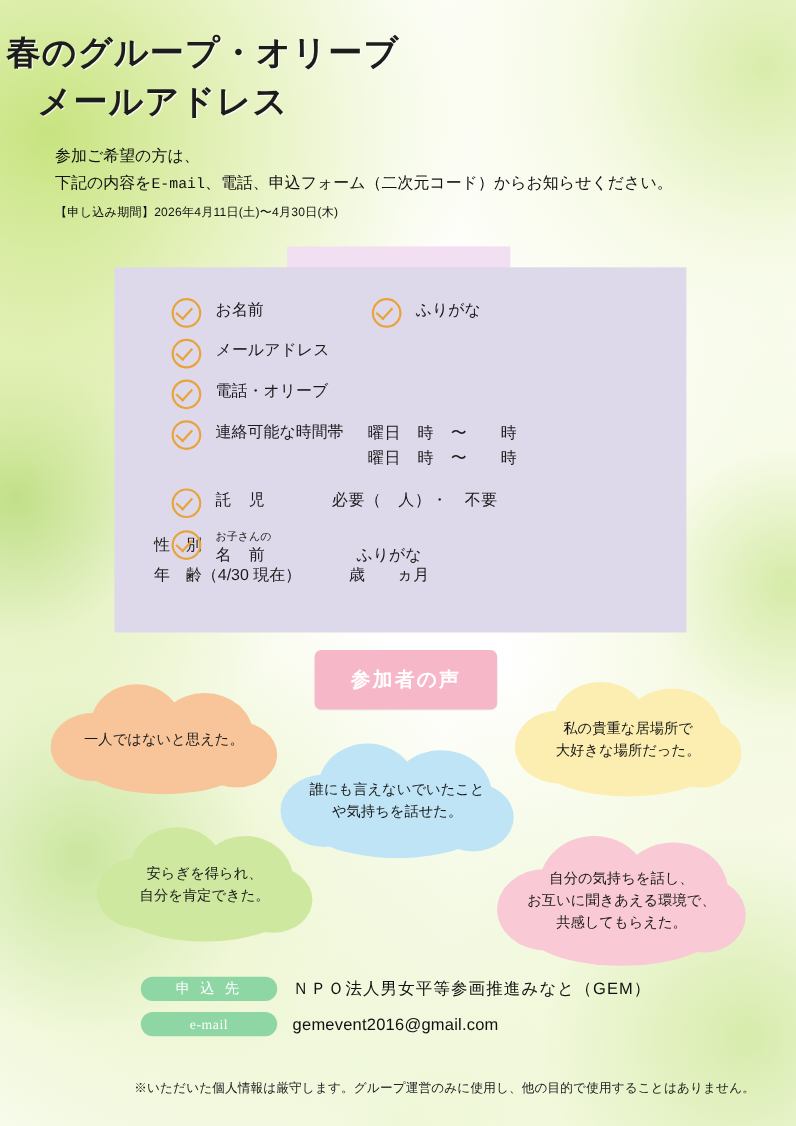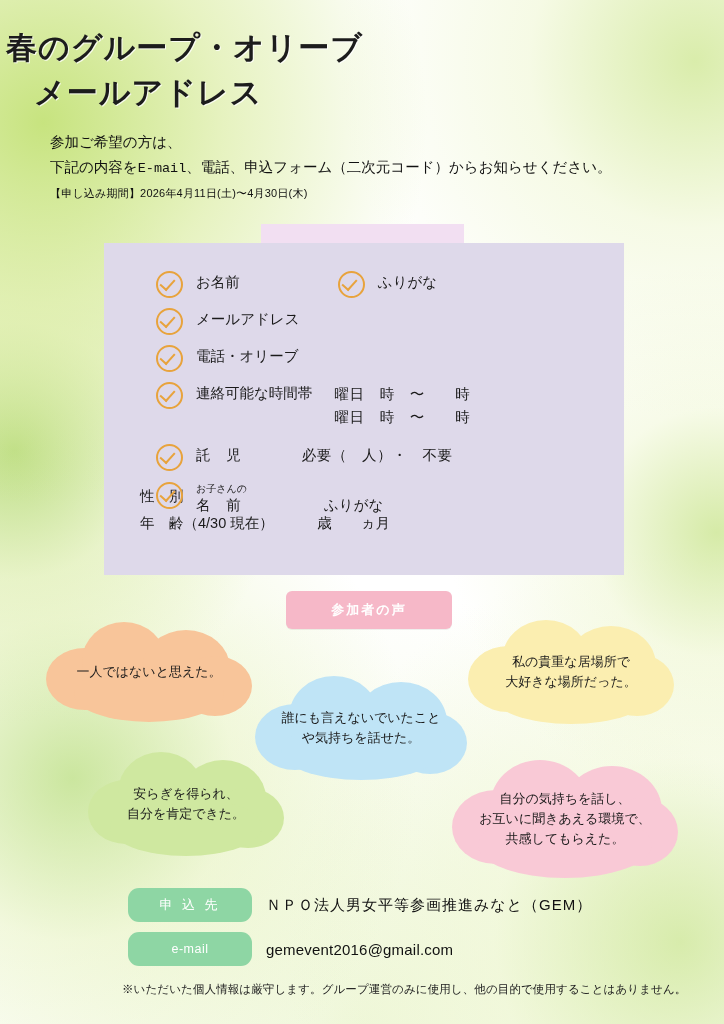--- a/index.html
+++ b/index.html
@@ -139,25 +139,25 @@
     line-height: 27px;
     color: #1a1a1a;
   }
 
   
   .voices-heading {
     position: absolute;
     left: 286px;
     top: 591px;
     width: 166px;
-    height: 38px;
+    height: 54px;
     background: #f6b8c8;
     border-radius: 6px;
     color: #fff;
-    font-size: 13px;
+    font-size: 18px;
     font-weight: bold;
     letter-spacing: 2px;
     display: flex;
     align-items: center;
     justify-content: center;
     box-shadow: 0 1px 0 rgba(0,0,0,0.06);
   }
 
   
   .cloud {
@@ -204,30 +204,31 @@
     top: 888px;
     width: 540px;
   }
   .contact-row {
     display: flex;
     align-items: center;
     margin-bottom: 10px;
   }
   .pill {
     width: 124px;
-    height: 34px;
+    height: 22px;
     border-radius: 11px;
     background: #8ed6a4;
     color: #fff;
     font-size: 13px;
     letter-spacing: 3px;
     display: flex;
     align-items: center;
     justify-content: center;
     flex: 0 0 auto;
+    font-family: Liberation Serif, serif;
   }
   .pill.small-tracking { letter-spacing: 0.5px; font-size: 12.5px; }
   .contact-value {
     margin-left: 14px;
     font-size: 15px;
     color: #111;
     letter-spacing: 1px;
   }
   .contact-value.mail {
     font-family: "Liberation Sans", sans-serif;

